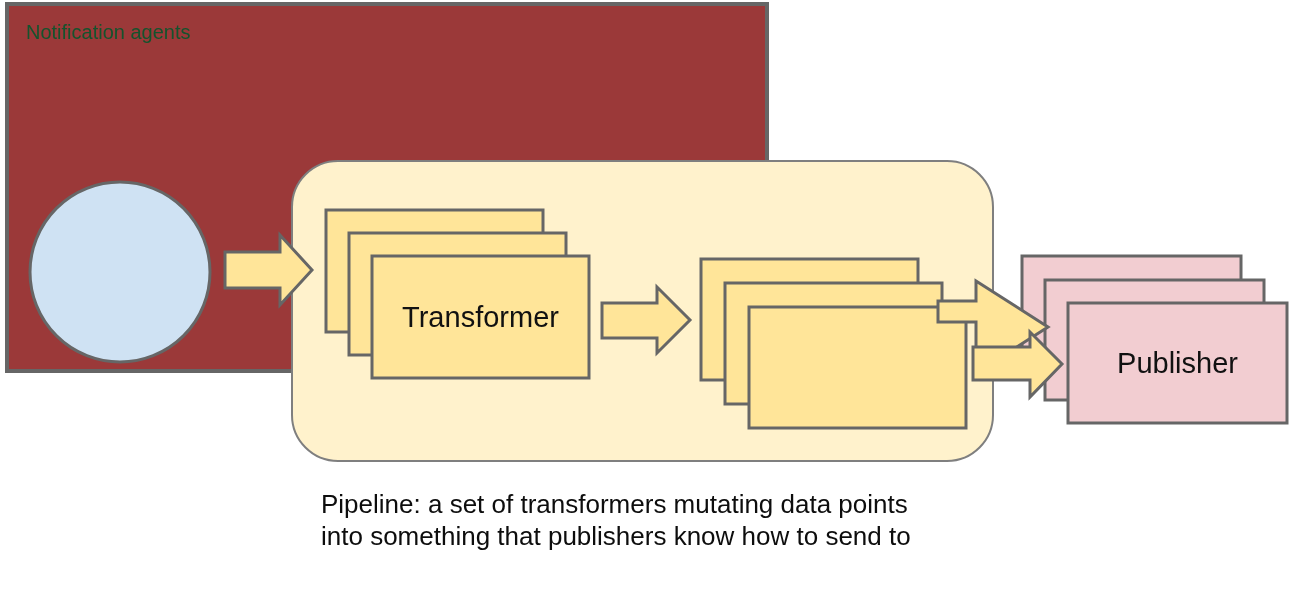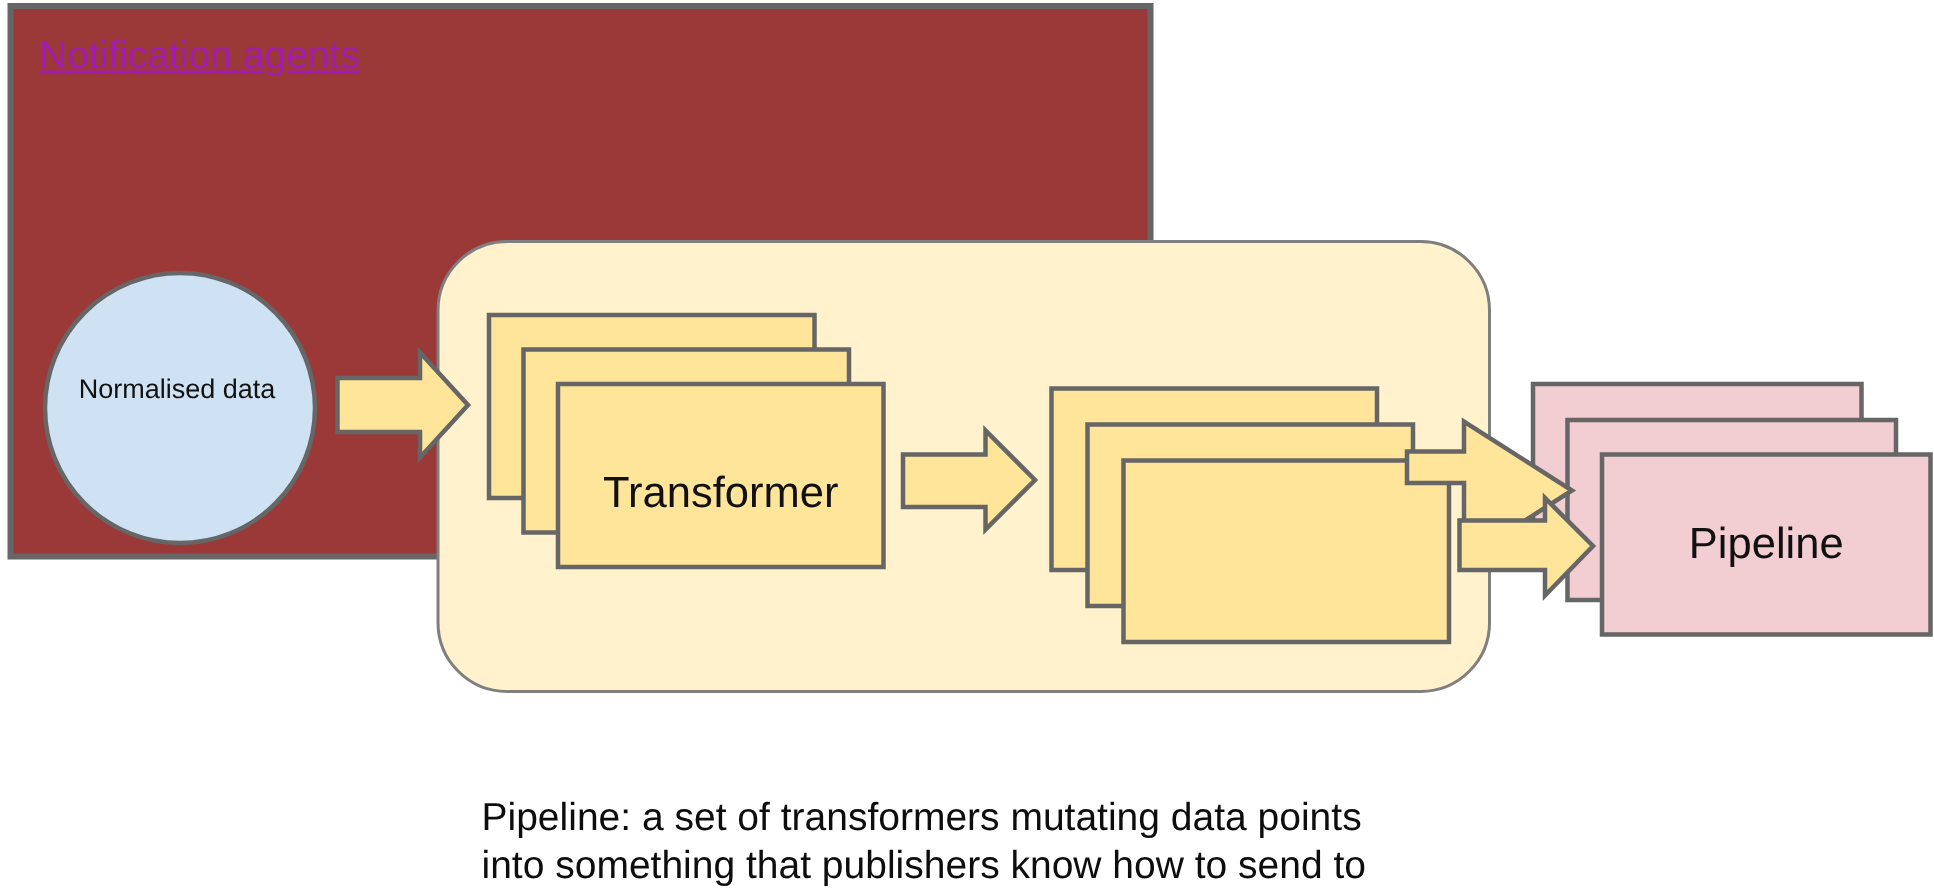--- a/index.html
+++ b/index.html
@@ -15,44 +15,42 @@
 
   
   .stroke-heavy { stroke: #666666; stroke-width: 4; }
   .stroke-card  { stroke: #666666; stroke-width: 3; stroke-linejoin: miter; }
   .stroke-thin  { stroke: #7f7f7f; stroke-width: 2; }
 
   .txt { position: absolute; color: #111111; }
 
   .title-label {
     left: 26px; top: 21px;
-    font-size: 26px;
-    color: #a21caf;
+    font-size: 20px;
+    color: #14532d;
     white-space: nowrap;
-    text-decoration: underline;
   }
   .circle-label {
     left: 38px; top: 247px; width: 160px;
     font-size: 18px; line-height: 24px;
     text-align: center;
   }
   .card-label {
     display: flex; align-items: center; justify-content: center;
     font-size: 29px;
     text-align: center;
   }
-  .transformer-label { left: 372px; top: 268px; width: 217px; height: 122px; }
+  .transformer-label { left: 372px; top: 256px; width: 217px; height: 122px; }
   .publisher-label   { left: 749px; top: 307px; width: 217px; height: 121px; }
   .receiver-label    { left: 1068px; top: 303px; width: 219px; height: 120px; }
 
   .caption {
     left: 321px; top: 488px; width: 680px;
     font-size: 26px; line-height: 32px;
     color: #0d0d0d;
-    margin-top: 40px;
   }
 </style>
 </head>
 <body>
 
 <div class="canvas">
 
   <svg width="1289" height="594" viewBox="0 0 1289 594">
 
     <rect x="7" y="4" width="760" height="367" class="stroke-heavy" fill="#9b3939"></rect>
@@ -76,25 +74,24 @@
     <rect x="1022" y="256" width="219" height="120" class="stroke-card" fill="#f2cdd1"></rect>
     <rect x="1045" y="280" width="219" height="120" class="stroke-card" fill="#f2cdd1"></rect>
     <rect x="1068" y="303" width="219" height="120" class="stroke-card" fill="#f2cdd1"></rect>
 
     <polygon points="938,301 976,301 976,281 1048,327 976,373 976,322 938,322" class="stroke-card" fill="#ffe599"></polygon>
     <polygon points="973,347 1030,347 1030,332 1062,364 1030,397 1030,380 973,380" class="stroke-card" fill="#ffe599"></polygon>
   </svg>
 
   <div class="txt title-label">Notification agents</div>
 
-  <div class="txt circle-label">Normalised data</div>
 
   <div class="txt card-label transformer-label">Transformer</div>
 
 
-  <div class="txt card-label receiver-label">Pipeline</div>
+  <div class="txt card-label receiver-label">Publisher</div>
 
   <div class="txt caption">
     <div>Pipeline: a set of transformers mutating data points</div>
     <div>into something that publishers know how to send to</div>
   </div>
 
 </div>
 
 </body></html>

